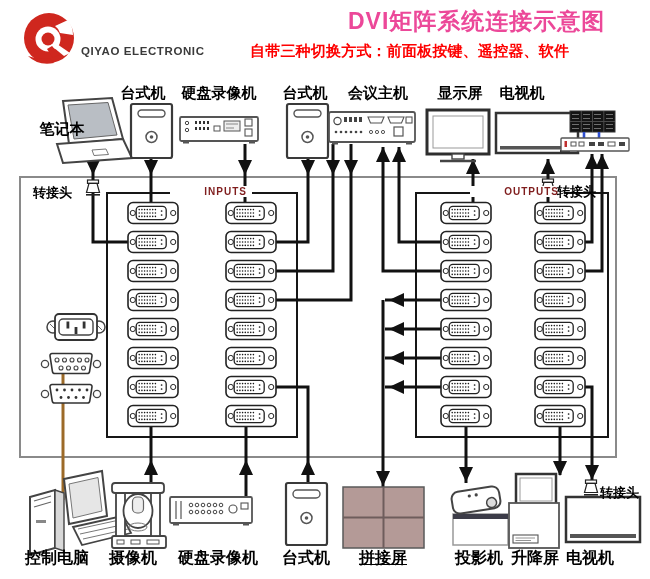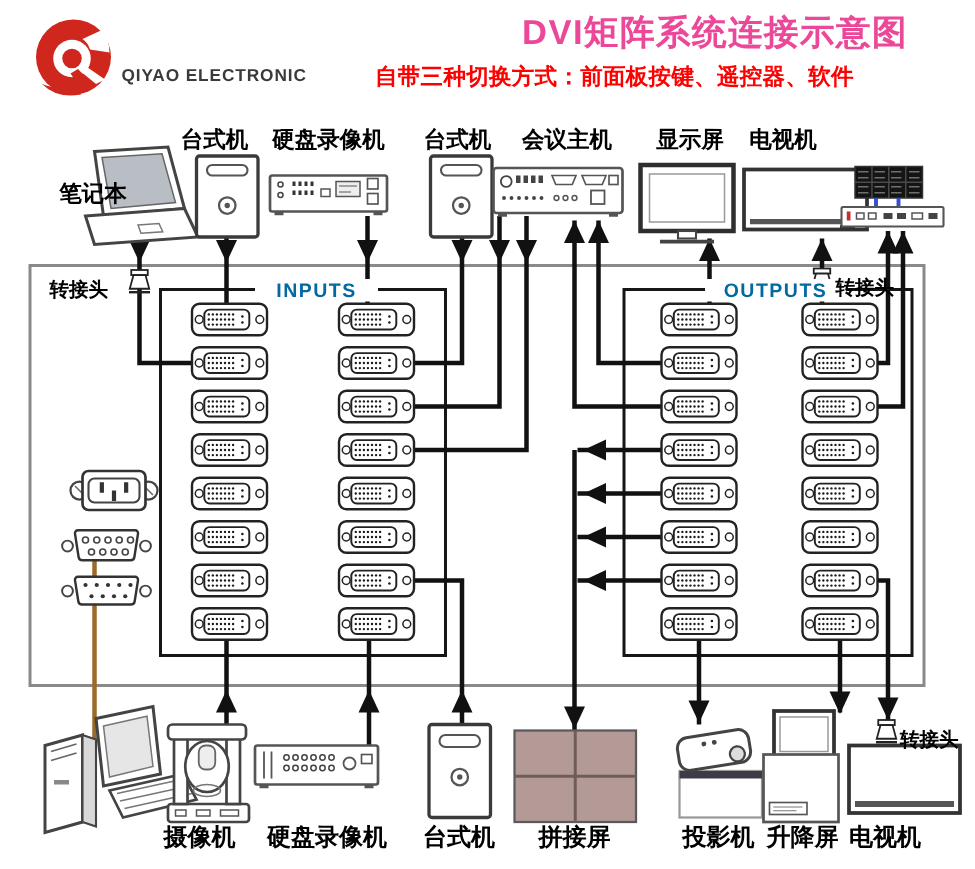--- a/index.html
+++ b/index.html
@@ -2,21 +2,21 @@
 <html><head>
 <meta charset="utf-8">
 <style>
   html,body{margin:0;padding:0;background:#fff;}
   #stage{position:relative;width:650px;height:579px;background:#fff;overflow:hidden;
          font-family:"Liberation Sans",sans-serif;}
   #wires{position:absolute;left:0;top:0;width:650px;height:579px;}
   .lbl{position:absolute;color:#000;font-weight:bold;white-space:nowrap;}
   .devlbl{font-size:15px;text-align:center;}
   .devlbl2{font-size:16px;text-align:center;}
-  .seclbl{font-size:13px;letter-spacing:1px;background:#fff;padding:0 5px;text-align:center;color:#0369a1;}
+  .seclbl{font-size:10px;letter-spacing:1px;background:#fff;padding:0 5px;text-align:right;color:#7f1d1d;}
   .adplbl{font-size:13px;}
   #brand-cn{left:80px;top:13px;font-size:27px;letter-spacing:2px;color:#3a3a3a;}
   #brand-en{left:81px;top:45px;font-size:11.5px;letter-spacing:.6px;color:#3a3a3a;}
   #main-title{left:348px;top:6px;width:296px;font-size:23px;letter-spacing:1px;text-align:left;color:#ec4899;}
   #sub-title{left:250px;top:42px;width:400px;font-size:15px;letter-spacing:.2px;text-align:left;color:#fe0000;}
 </style>
 </head>
 <body>
 
 <div id="stage">
@@ -411,21 +411,22 @@
   <div class="lbl adplbl" style="left:600px;top:484px;">转接头</div>
 
   <div class="lbl devlbl" style="left:22px;top:84px;width:80px;margin-top:36px;">笔记本</div>
   <div class="lbl devlbl" style="left:103px;top:84px;width:80px;">台式机</div>
   <div class="lbl devlbl" style="left:179px;top:84px;width:80px;">硬盘录像机</div>
   <div class="lbl devlbl" style="left:265px;top:84px;width:80px;">台式机</div>
   <div class="lbl devlbl" style="left:338px;top:84px;width:80px;">会议主机</div>
   <div class="lbl devlbl" style="left:420px;top:84px;width:80px;">显示屏</div>
   <div class="lbl devlbl" style="left:482px;top:84px;width:80px;">电视机</div>
 
+  <div class="lbl devlbl2" style="left:16px;top:548px;width:82px;">控制电脑</div>
   <div class="lbl devlbl2" style="left:92px;top:548px;width:82px;">摄像机</div>
   <div class="lbl devlbl2" style="left:173px;top:548px;width:90px;">硬盘录像机</div>
   <div class="lbl devlbl2" style="left:265px;top:548px;width:82px;">台式机</div>
-  <div class="lbl devlbl2" style="left:342px;top:548px;width:82px;">拼接屏</div>
+  <div class="lbl devlbl2" style="left:342px;top:548px;width:82px;text-decoration:underline;">拼接屏</div>
   <div class="lbl devlbl2" style="left:438px;top:548px;width:82px;">投影机</div>
   <div class="lbl devlbl2" style="left:494px;top:548px;width:82px;">升降屏</div>
   <div class="lbl devlbl2" style="left:549px;top:548px;width:82px;">电视机</div>
 
 </div>
 
 </body></html>

